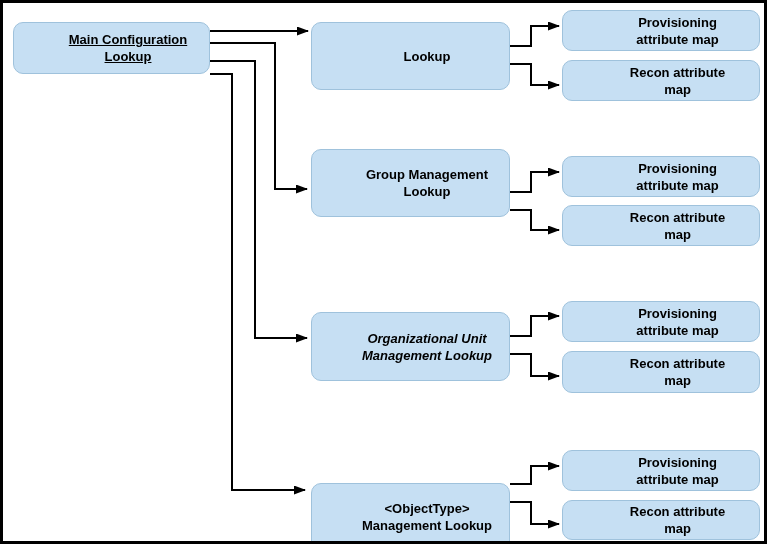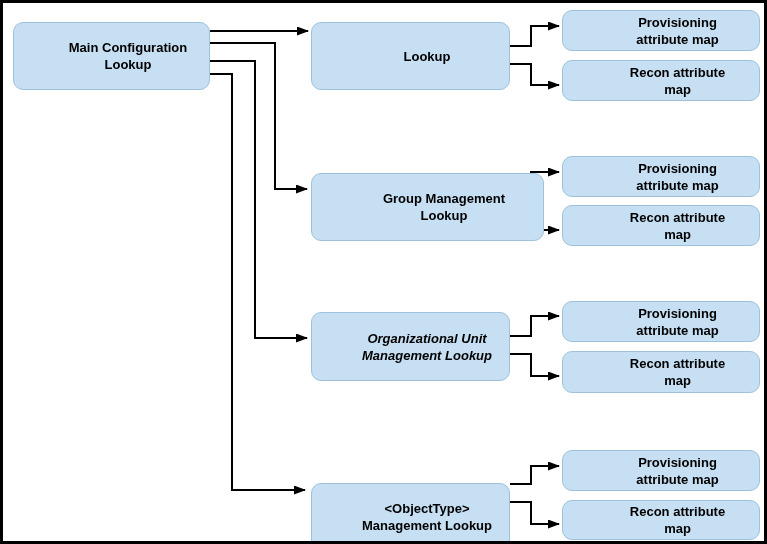--- a/index.html
+++ b/index.html
@@ -36,24 +36,24 @@
     align-items: center;
     justify-content: center;
     text-align: center;
     font-weight: bold;
     font-size: 13px;
     line-height: 17px;
     color: #000000;
     padding-left: 33px;
   }
   
-  .n-main { left: 10px;  top: 19px;  width: 197px; height: 68px; }
+  .n-main { left: 10px;  top: 19px;  width: 197px; height: 52px; text-decoration: underline; }
   
   .n-user  { left: 308px; top: 19px;  width: 199px; height: 68px; }
-  .n-group { left: 308px; top: 170px; width: 233px; height: 68px; }
+  .n-group { left: 308px; top: 146px; width: 199px; height: 68px; }
   .n-org   { left: 308px; top: 309px; width: 199px; height: 69px; font-style: italic; }
   .n-obj   { left: 308px; top: 480px; width: 199px; height: 68px; }
   
   .n-r1p { left: 559px; top: 7px;   width: 198px; height: 41px; }
   .n-r1r { left: 559px; top: 57px;  width: 198px; height: 41px; }
   .n-r2p { left: 559px; top: 153px; width: 198px; height: 41px; }
   .n-r2r { left: 559px; top: 202px; width: 198px; height: 41px; }
   .n-r3p { left: 559px; top: 298px; width: 198px; height: 41px; }
   .n-r3r { left: 559px; top: 348px; width: 198px; height: 42px; }
   .n-r4p { left: 559px; top: 447px; width: 198px; height: 41px; }

